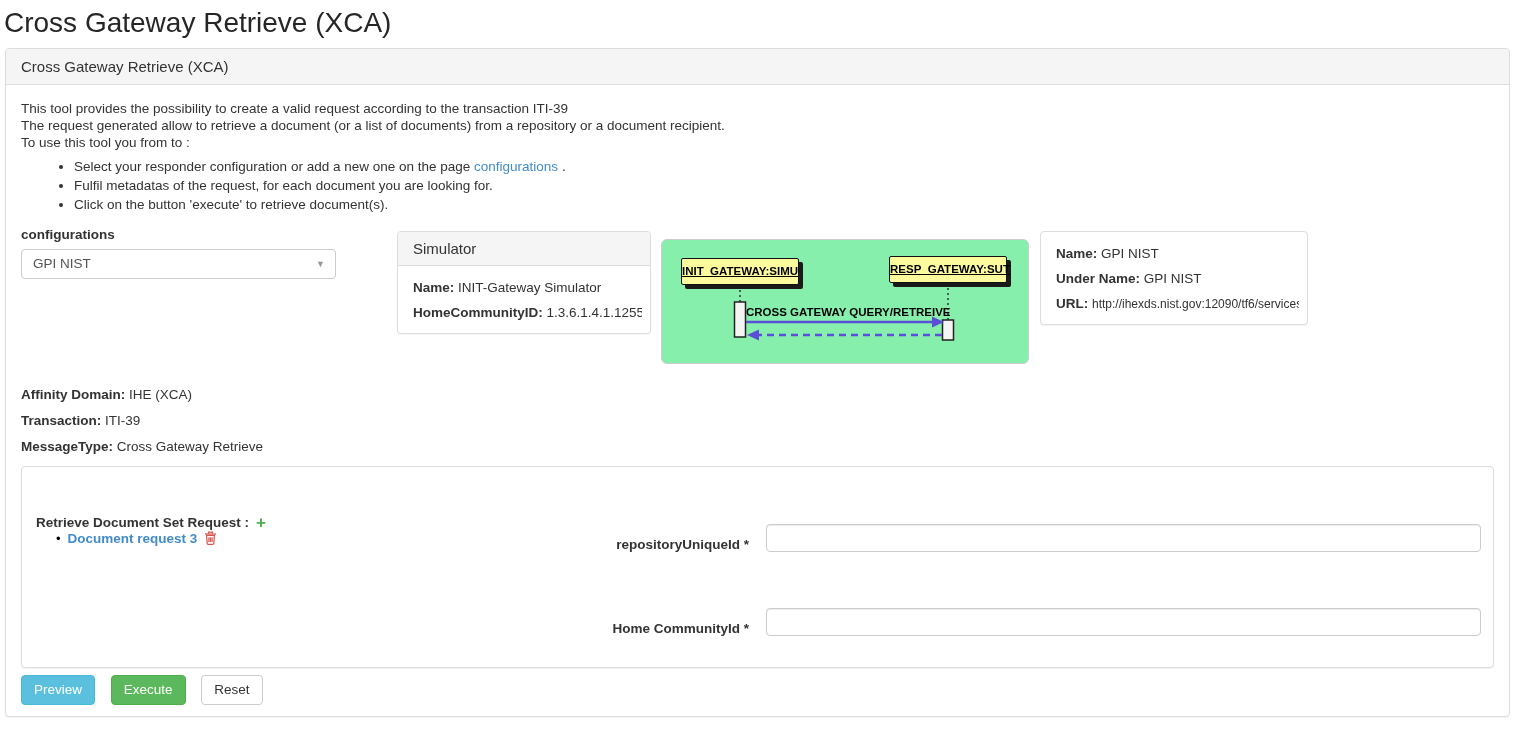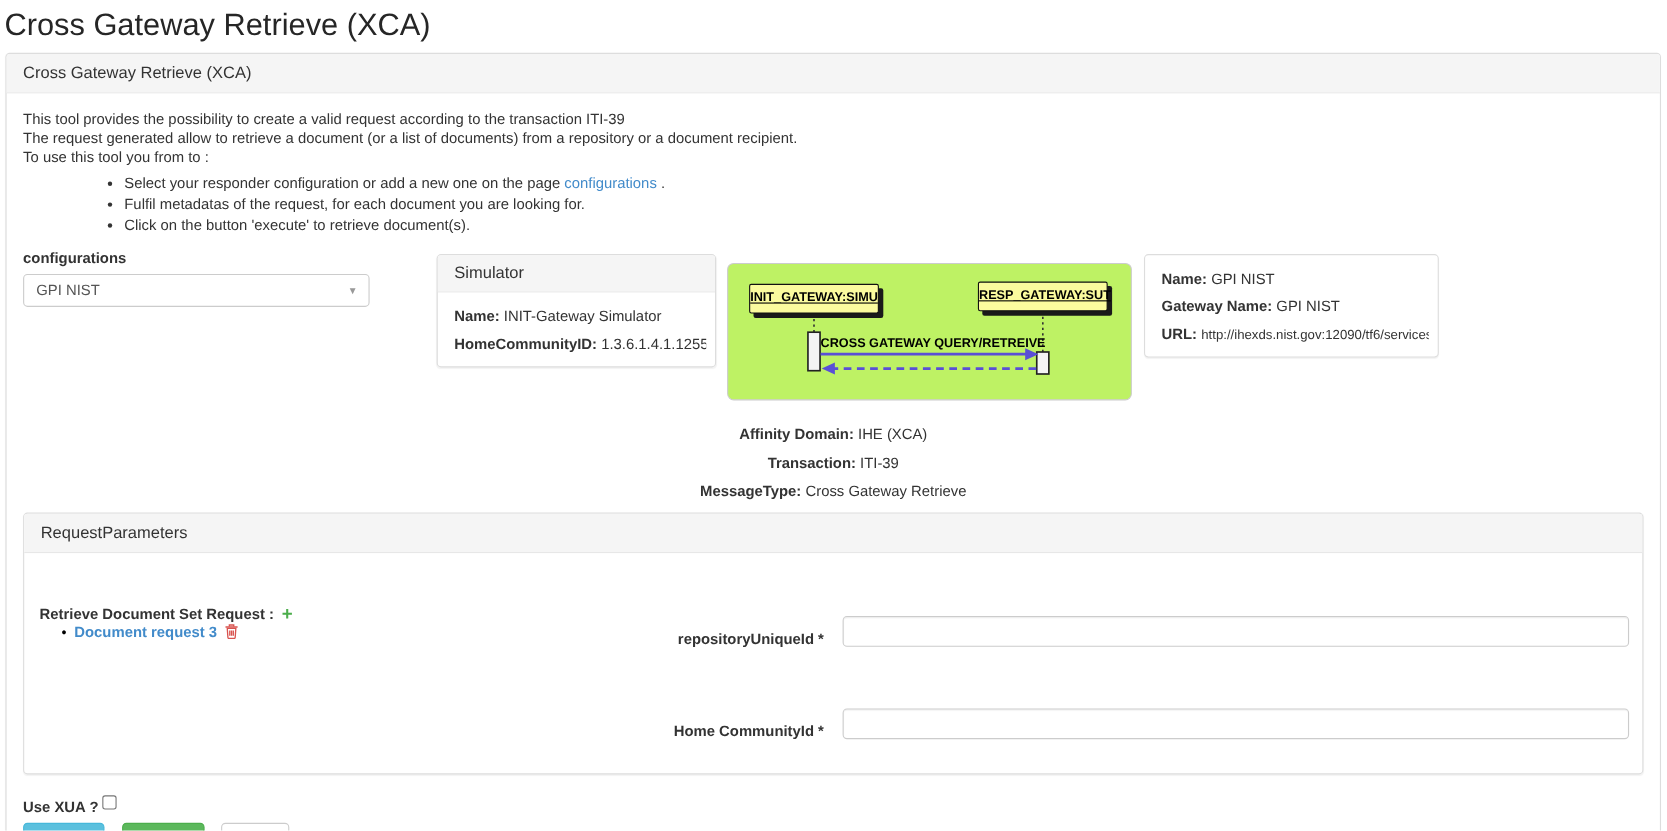--- a/index.html
+++ b/index.html
@@ -22,21 +22,21 @@
   }
   .panel-heading {
     padding:9px 15px; background:#f5f5f5; border-bottom:1px solid #ddd;
     border-radius:3px 3px 0 0; font-size:15px; color:#333;
   }
   .outer-panel { margin:0 5px; }
   .outer-body { padding:15px 15px 10px 15px; }
   
   .intro-line { line-height:17px; }
   .intro-list { margin:7px 0 0 0; padding-left:53px; }
-  .intro-list li { line-height:18px; margin-bottom:1px;margin-left:39px; }
+  .intro-list li { line-height:18px; margin-bottom:1px; }
   a.link { color:#428bca; text-decoration:none; cursor:pointer; }
   
   .mid-row { position:relative; height:144px; margin-top:13px; }
   .config-block { position:absolute; left:0; top:0; width:315px; }
   .config-label { font-weight:bold; margin-bottom:7px; }
   .select-box {
     position:relative; width:315px; height:30px; border:1px solid #ccc;
     border-radius:4px; background:#fff; color:#555; line-height:28px;
     padding:0 24px 0 11px; cursor:pointer;
   }
@@ -49,41 +49,41 @@
   .mini-body { padding:14px 8px 13px 15px; }
   .mini-row { margin-bottom:10px; white-space:nowrap; overflow:hidden; }
   .mini-row:last-child { margin-bottom:0; }
   .mini-row b { color:#333; }
   .sim-panel { left:376px; top:4px; width:254px; }
   .sut-panel { left:1019px; top:4px; width:268px; }
   .url-val { font-size:12px; }
   
   .seq-diagram {
     position:absolute; left:640px; top:12px; width:368px; height:125px;
-    border:1px solid #ccc; border-radius:6px; background:#bef264;
+    border:1px solid #ccc; border-radius:6px; background:#86efac;
   }
   .actor-box {
     position:absolute; width:118px; height:27px;
     background:#fbfb9e; border:1.5px solid #111;
     box-shadow:4px 4px 0 #1a1a1a; border-radius:2px;
     text-align:center; line-height:24px;
     font-size:11.5px; font-weight:bold; text-decoration:underline; color:#000;
     z-index:2;
   }
   .actor-left  { left:19px; top:18px; }
   .actor-right { left:227px; top:16px; }
   .seq-svg { position:absolute; left:0; top:0; z-index:1; }
   .seq-message {
     position:absolute; left:84px; top:66px; width:196px; z-index:3;
     text-align:center; font-size:11.5px; font-weight:bold; color:#000;
     white-space:nowrap;
   }
   
   .details { margin-top:15px; }
-  .detail-line { margin-bottom:9px; line-height:17px;text-align:center; }
+  .detail-line { margin-bottom:9px; line-height:17px; }
   .detail-line b { color:#333; }
   
   .rp-panel { margin-top:11px; }
   .rp-body { position:relative; height:200px; }
   .rds-label { position:absolute; left:14px; top:46px; font-weight:bold; white-space:nowrap; }
   .plus-icon { color:#4cae4c; font-weight:bold; font-size:17px; margin-left:7px; cursor:pointer; vertical-align:-1px; }
   .doc-item { position:absolute; left:34px; top:64px; white-space:nowrap; }
   .bullet { color:#000; font-size:13px; margin-right:7px; }
   .doc-link { color:#428bca; font-weight:bold; }
   .trash-icon { margin-left:7px; vertical-align:-2px; cursor:pointer; }
@@ -160,34 +160,33 @@
           <line x1="84" y1="82" x2="271" y2="82" stroke="#5a4fd6" stroke-width="2.5"></line>
           <polygon points="270,76.5 282,82 270,87.5" fill="#5a4fd6"></polygon>
           <line x1="280" y1="95" x2="96" y2="95" stroke="#5a4fd6" stroke-width="2.5" stroke-dasharray="7,5"></line>
           <polygon points="97,89.5 85,95 97,100.5" fill="#5a4fd6"></polygon>
         </svg>
       </div>
 
       <div class="panel mini-panel sut-panel">
         <div class="mini-body">
           <div class="mini-row"><b>Name:</b> <span>GPI NIST</span></div>
-          <div class="mini-row"><b>Gateway Name:</b> <span>GPI NIST</span></div>
+          <div class="mini-row"><b>Under Name:</b> <span>GPI NIST</span></div>
           <div class="mini-row"><b>URL:</b> <span class="url-val">http://ihexds.nist.gov:12090/tf6/services/rg</span></div>
         </div>
       </div>
     </div>
 
     <div class="details">
       <div class="detail-line"><b>Affinity Domain:</b> <span>IHE (XCA)</span></div>
       <div class="detail-line"><b>Transaction:</b> <span>ITI-39</span></div>
       <div class="detail-line"><b>MessageType:</b> <span>Cross Gateway Retrieve</span></div>
     </div>
 
     <div class="panel rp-panel">
-      <div class="panel-heading">RequestParameters</div>
       <div class="rp-body">
 
         <div class="rds-label">
           <span>Retrieve Document Set Request :</span><span class="plus-icon">+</span>
         </div>
 
         <div class="doc-item">
           <span class="bullet">•</span><a class="link doc-link">Document request 3</a><svg class="trash-icon" width="13" height="14" viewBox="0 0 13 14" fill="none" stroke="#d9534f" stroke-width="1.2">
               <path d="M4.5 2.5 V1.2 H8.5 V2.5"></path>
               <path d="M1 3 H12"></path>
@@ -201,23 +200,20 @@
           <input type="text" value="" style="">
         </div>
         <div class="form-row row-3">
           <div class="f-label">Home CommunityId *</div>
           <input type="text" value="" style="">
         </div>
 
       </div>
     </div>
 
-    <div class="use-xua">
-      <span>Use XUA ?</span><input type="checkbox" style="">
-    </div>
     <div class="btn-row">
       <button class="btn btn-info">Preview</button>
       <button class="btn btn-success">Execute</button>
       <button class="btn btn-default">Reset</button>
     </div>
 
   </div>
 </div>
 
 </body></html>

